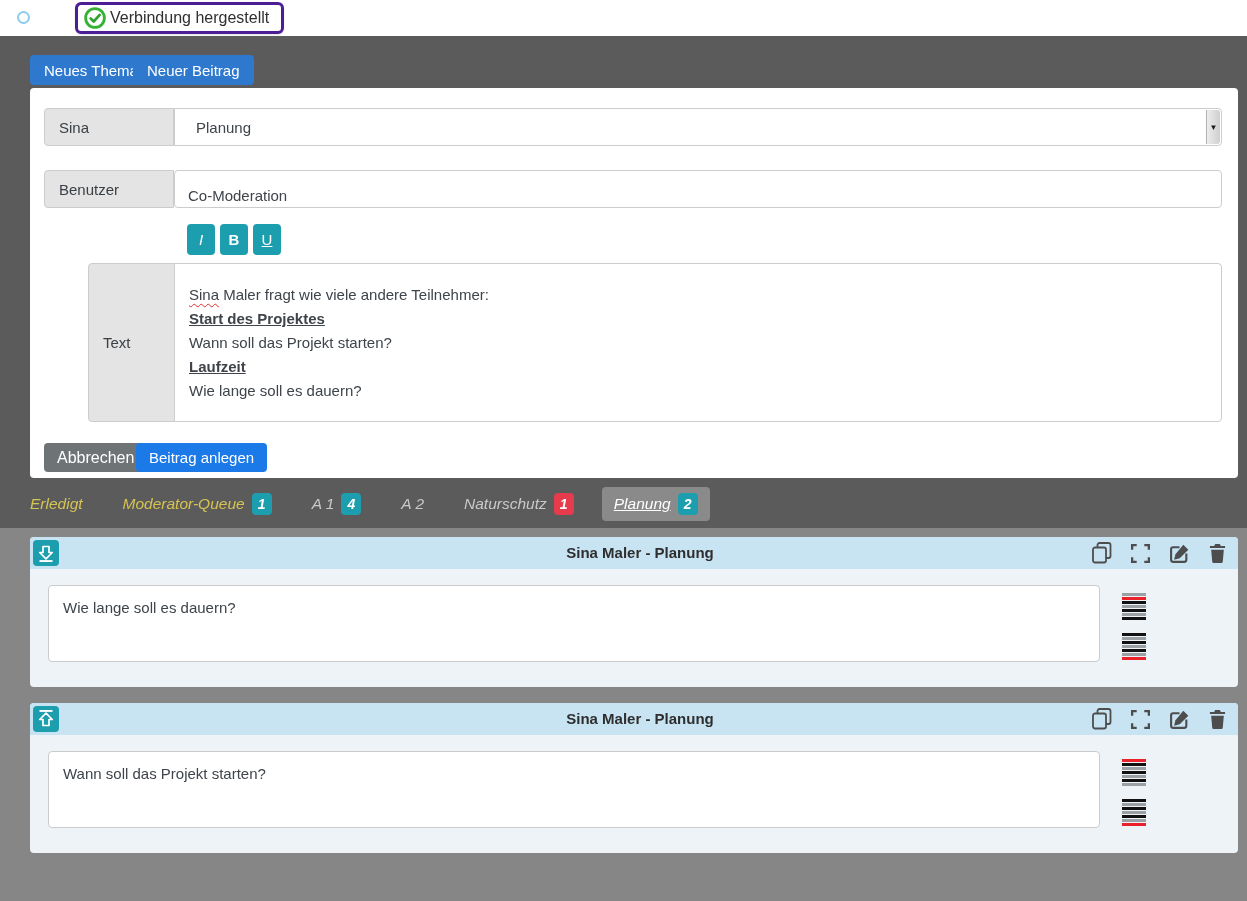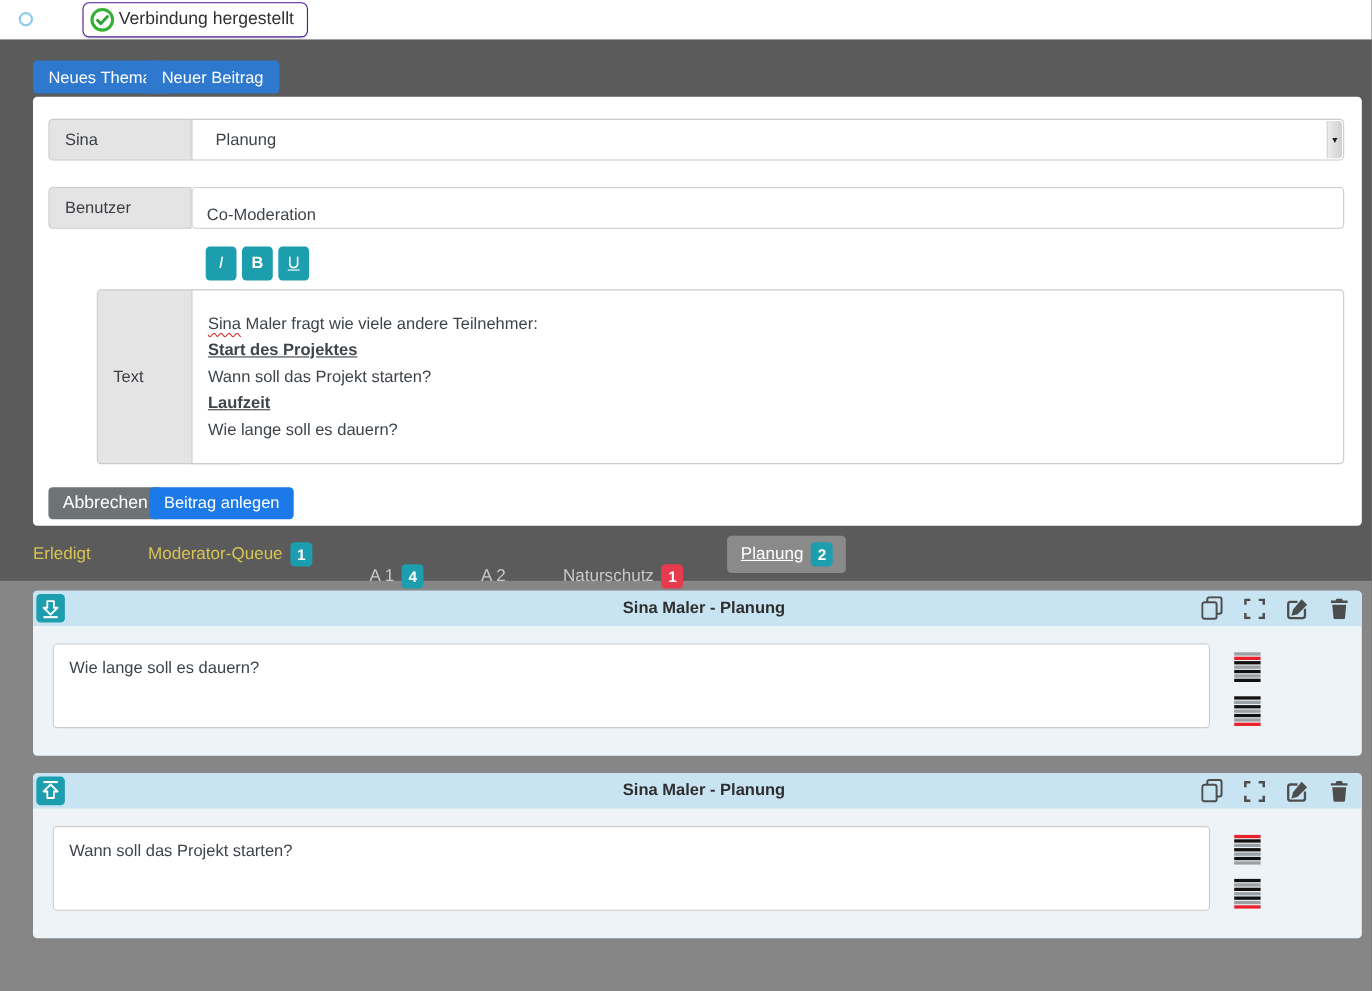--- a/index.html
+++ b/index.html
@@ -12,21 +12,21 @@
 
   
   .topbar { position:absolute; left:0; top:0; width:100%; height:36px; background:#fff; }
   .spinner {
     position:absolute; left:17px; top:11px; width:13px; height:13px;
     border-radius:50%; border:2px solid #8ccdec; background:#fff;
   }
   .status-badge {
     position:absolute; left:75px; top:2px; height:32px;
     display:flex; align-items:center; gap:3px;
-    background:#fff; border:1px solid #4c1d95; border-radius:6px;
+    background:#fff; border:3px solid #4c1d95; border-radius:6px;
     box-shadow:0 1px 2px rgba(0,0,0,0.12);
     padding:0 12px 0 5px; font-size:16px; color:#2f2f2f;
   }
 
   
   .dark-band { position:absolute; left:0; top:36px; width:100%; height:492px; background:#5b5b5b; }
 
   
   .btn { border:none; border-radius:4px; font-family:inherit; cursor:pointer; }
   .btn-primary { background:#2e78cd; color:#fff; font-size:15px; }
@@ -86,21 +86,21 @@
     background:#6e7376; color:#fff; font-size:16px;
   }
   .btn-submit {
     position:absolute; left:106px; top:355px; height:29px; padding:0 13px;
     background:#1b79e8; color:#fff; font-size:15px;
   }
 
   
   .tabs {
     position:absolute; left:18px; top:487px; height:34px;
-    display:flex; align-items:flex-start; gap:28px;
+    display:flex; align-items:flex-end; gap:16px;font-style:italic;
   }
   .tab {
     display:flex; align-items:center; gap:7px; padding:0 12px; height:34px;
     font-size:15.5px; cursor:pointer; border-radius:4px;
   }
   .tab-yellow { color:#d6c353; }
   .tab-gray   { color:#c9c9c9;margin-top:20px; }
   .tab-active { background:#8a8a8a; color:#fff; }
   .tab-active .tab-text { text-decoration:underline; }
   .count-badge {

